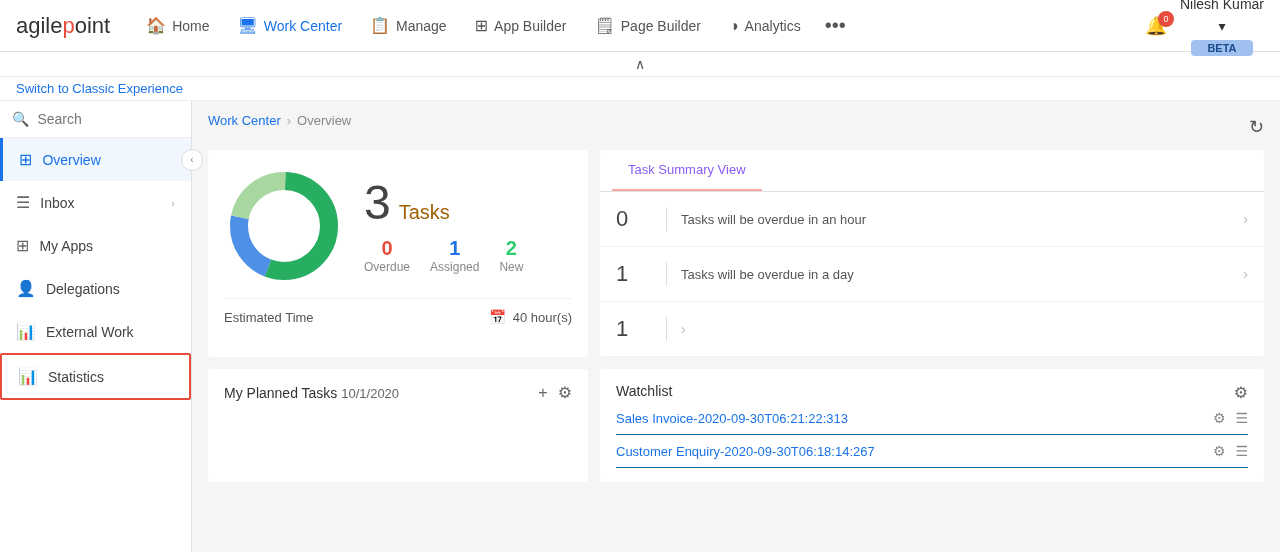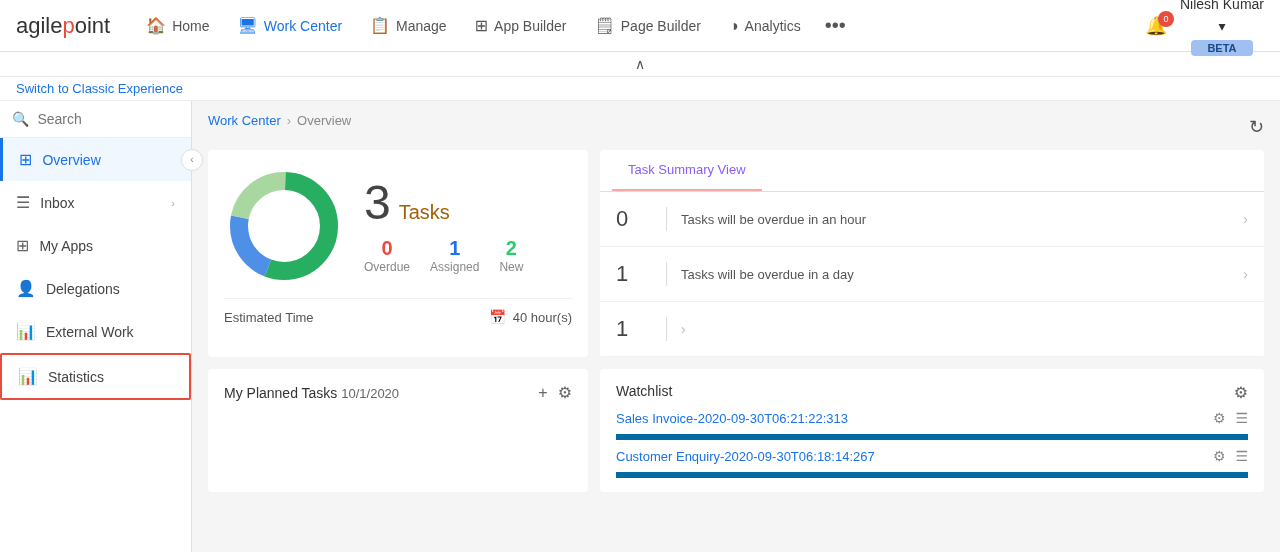--- a/index.html
+++ b/index.html
@@ -344,21 +344,21 @@
       align-items: flex-start;
       justify-content: space-between;
     }
     .watchlist-title { font-size: 14px; font-weight: 500; color: #333; }
     .watchlist-gear { cursor: pointer; color: #666; font-size: 16px; }
     .watchlist-item {
       display: flex;
       align-items: center;
       justify-content: space-between;
       padding: 8px 0;
-      border-bottom: 6px solid #0369a1;
+      border-bottom: 1px solid #0369a1;
     }
     .watchlist-link { color: #1a73e8; font-size: 13px; cursor: pointer; }
     .watchlist-actions { display: flex; gap: 10px; align-items: center; }
     .watch-icon { color: #888; font-size: 14px; cursor: pointer; }
 
     
     .content-header {
       display: flex;
       align-items: center;
       justify-content: space-between;

